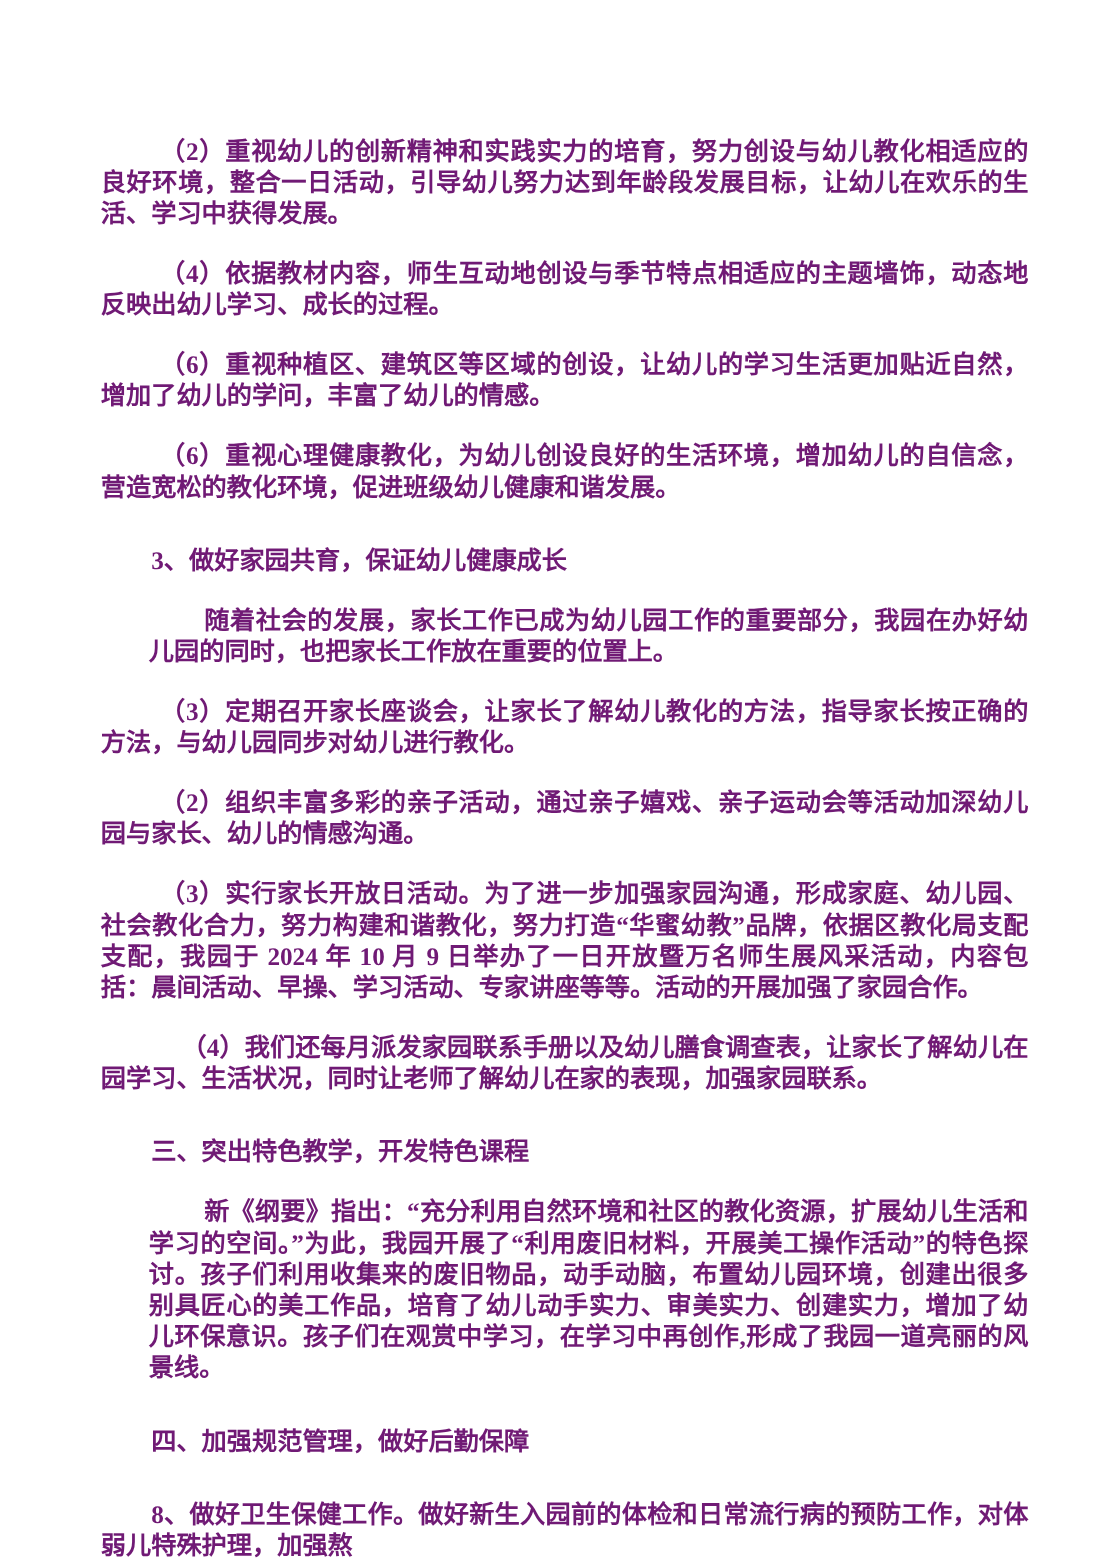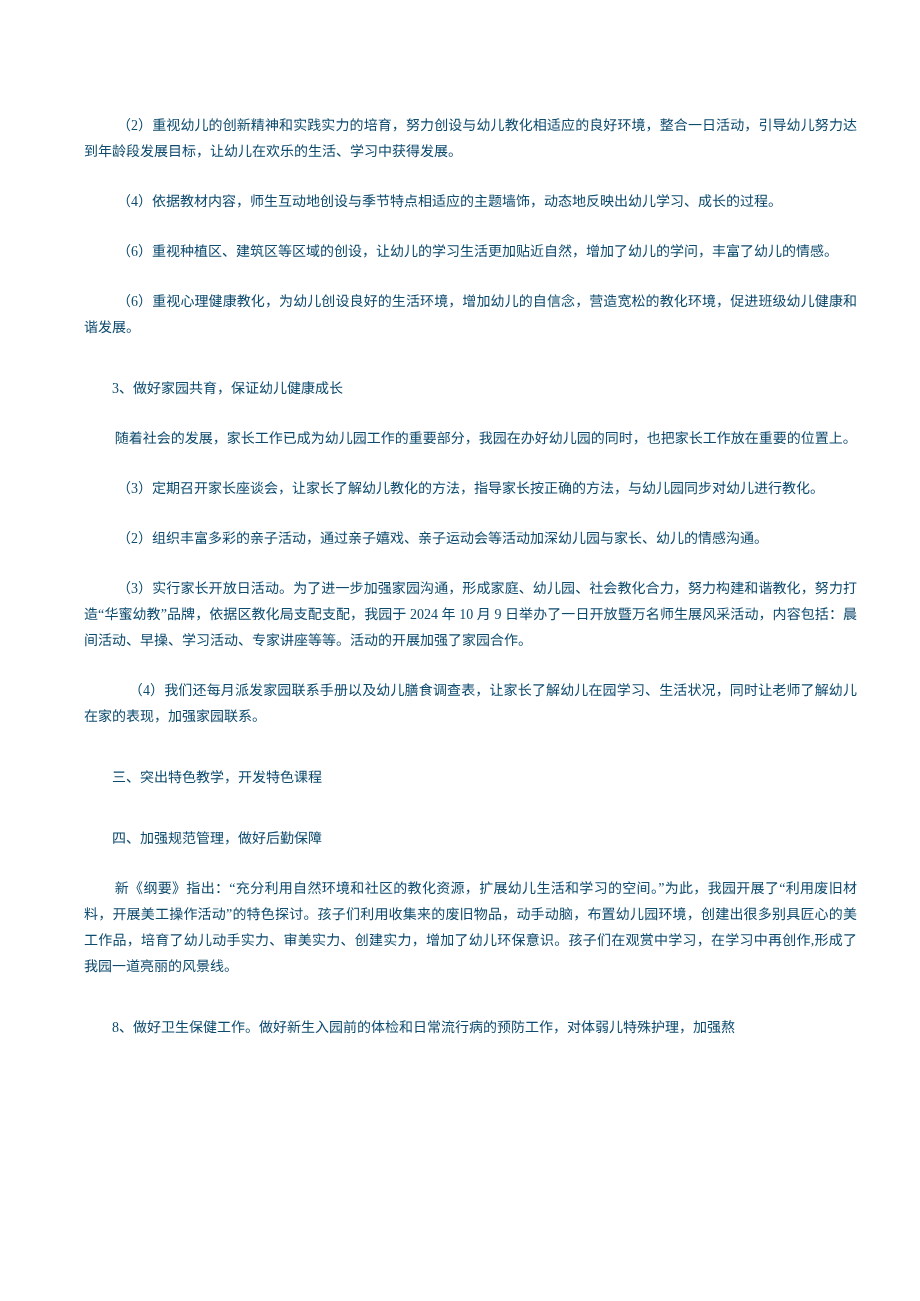--- a/index.html
+++ b/index.html
@@ -16,33 +16,35 @@
     box-sizing: border-box;
     width: 920px;
     height: 1301px;
     background: #ffffff;
     padding: 113px 63px 0 84px;
   }
   .para {
     margin: 0 0 24px 0;
     padding: 0;
     font-family: "Liberation Serif", "DejaVu Serif", serif;
-    font-size: 14px;
+    font-size: 21px;
     line-height: 26px;
-    color: #0c4a6e;
+    color: #701a75;
     text-align: justify;
     text-indent: 2.35em;
     word-break: break-all;
+    font-weight: bold;
   }
   .para.heading {
     text-indent: 2em;
     margin-top: 35px;
   }
   .para.body-text {
     text-indent: 2.2em;
+    margin-left: 40px;
   }
   .para.deep-indent {
     text-indent: 3.2em;
   }
   .para.last {
     margin-bottom: 0;
   }
 </style>
 </head>
 <body>
@@ -52,16 +54,16 @@
   <p class="para">（4）依据教材内容，师生互动地创设与季节特点相适应的主题墙饰，动态地反映出幼儿学习、成长的过程。</p>
   <p class="para">（6）重视种植区、建筑区等区域的创设，让幼儿的学习生活更加贴近自然，增加了幼儿的学问，丰富了幼儿的情感。</p>
   <p class="para">（6）重视心理健康教化，为幼儿创设良好的生活环境，增加幼儿的自信念，营造宽松的教化环境，促进班级幼儿健康和谐发展。</p>
   <p class="para heading">3、做好家园共育，保证幼儿健康成长</p>
   <p class="para body-text">随着社会的发展，家长工作已成为幼儿园工作的重要部分，我园在办好幼儿园的同时，也把家长工作放在重要的位置上。</p>
   <p class="para">（3）定期召开家长座谈会，让家长了解幼儿教化的方法，指导家长按正确的方法，与幼儿园同步对幼儿进行教化。</p>
   <p class="para">（2）组织丰富多彩的亲子活动，通过亲子嬉戏、亲子运动会等活动加深幼儿园与家长、幼儿的情感沟通。</p>
   <p class="para">（3）实行家长开放日活动。为了进一步加强家园沟通，形成家庭、幼儿园、社会教化合力，努力构建和谐教化，努力打造“华蜜幼教”品牌，依据区教化局支配支配，我园于 2024 年 10 月 9 日举办了一日开放暨万名师生展风采活动，内容包括：晨间活动、早操、学习活动、专家讲座等等。活动的开展加强了家园合作。</p>
   <p class="para deep-indent">（4）我们还每月派发家园联系手册以及幼儿膳食调查表，让家长了解幼儿在园学习、生活状况，同时让老师了解幼儿在家的表现，加强家园联系。</p>
   <p class="para heading">三、突出特色教学，开发特色课程</p>
+  <p class="para body-text">新《纲要》指出：“充分利用自然环境和社区的教化资源，扩展幼儿生活和学习的空间。”为此，我园开展了“利用废旧材料，开展美工操作活动”的特色探讨。孩子们利用收集来的废旧物品，动手动脑，布置幼儿园环境，创建出很多别具匠心的美工作品，培育了幼儿动手实力、审美实力、创建实力，增加了幼儿环保意识。孩子们在观赏中学习，在学习中再创作,形成了我园一道亮丽的风景线。</p>
   <p class="para heading">四、加强规范管理，做好后勤保障</p>
-  <p class="para body-text">新《纲要》指出：“充分利用自然环境和社区的教化资源，扩展幼儿生活和学习的空间。”为此，我园开展了“利用废旧材料，开展美工操作活动”的特色探讨。孩子们利用收集来的废旧物品，动手动脑，布置幼儿园环境，创建出很多别具匠心的美工作品，培育了幼儿动手实力、审美实力、创建实力，增加了幼儿环保意识。孩子们在观赏中学习，在学习中再创作,形成了我园一道亮丽的风景线。</p>
   <p class="para heading last">8、做好卫生保健工作。做好新生入园前的体检和日常流行病的预防工作，对体弱儿特殊护理，加强熬</p>
 </div>
 
 </body></html>

